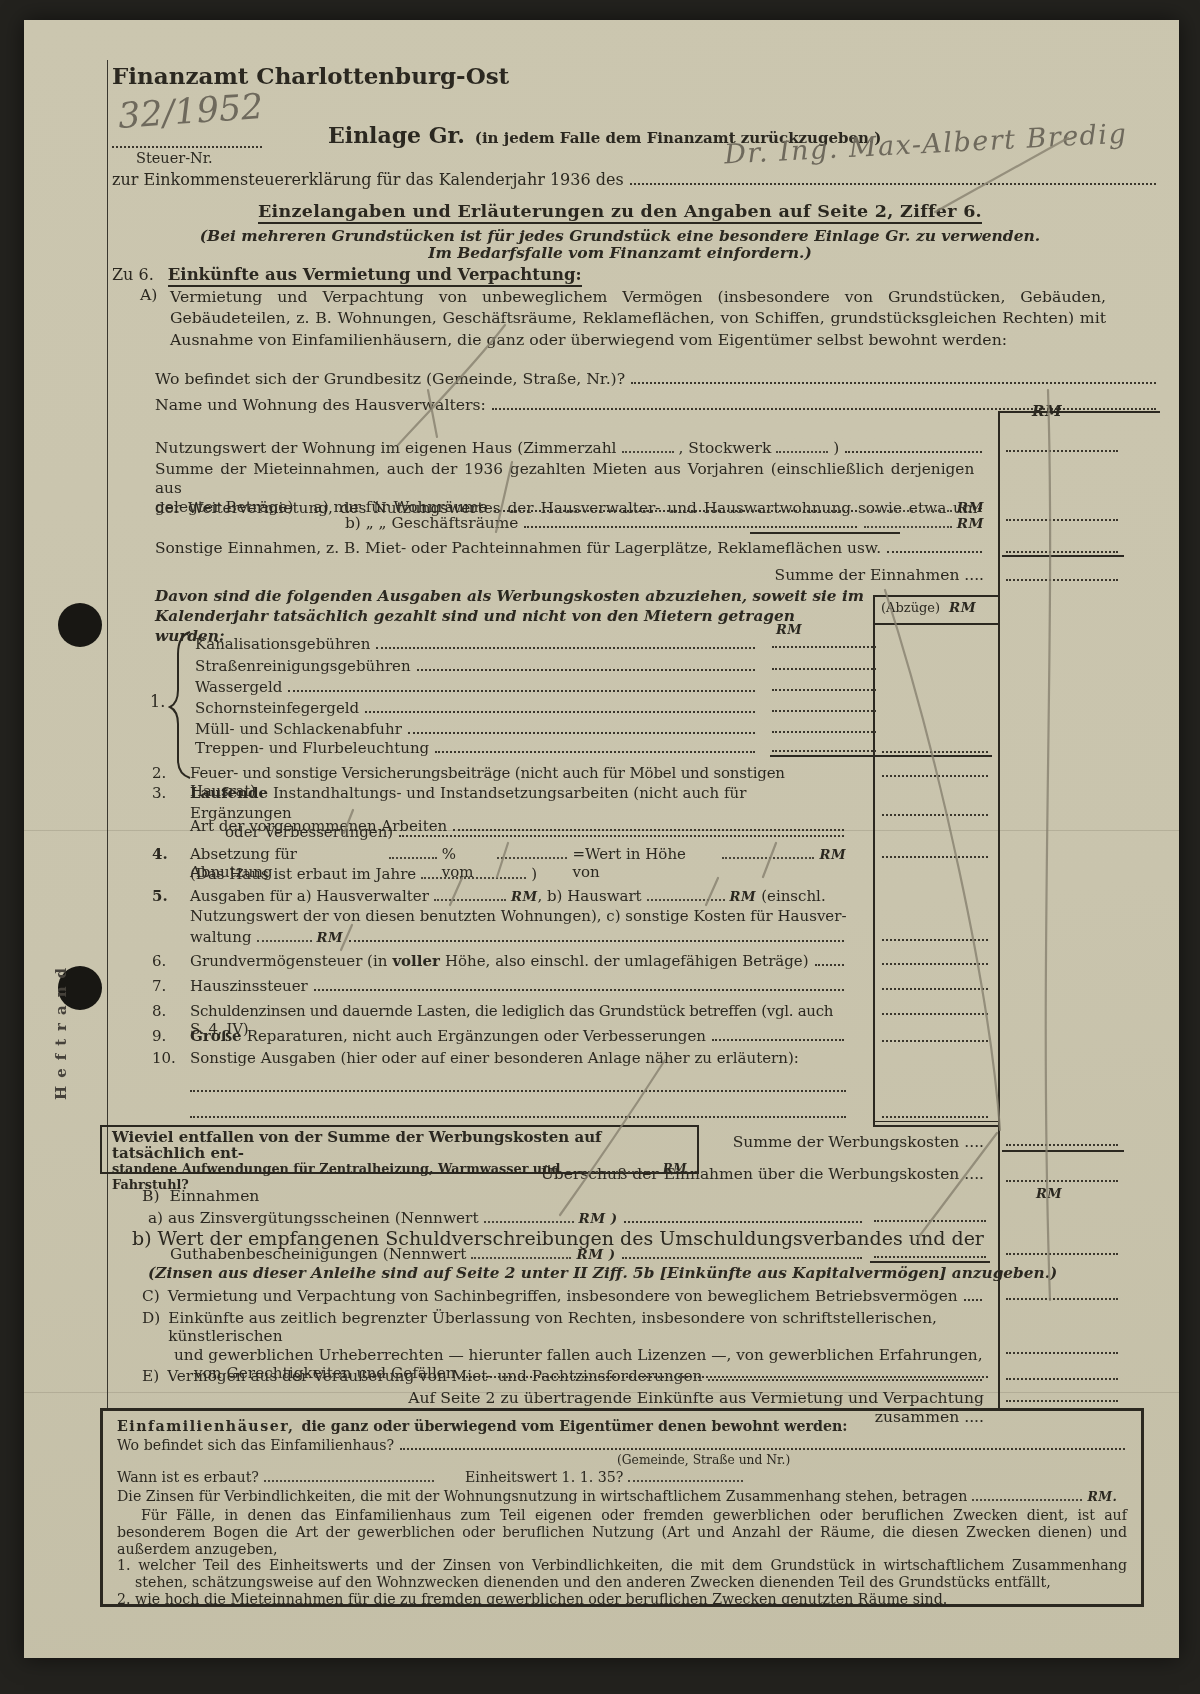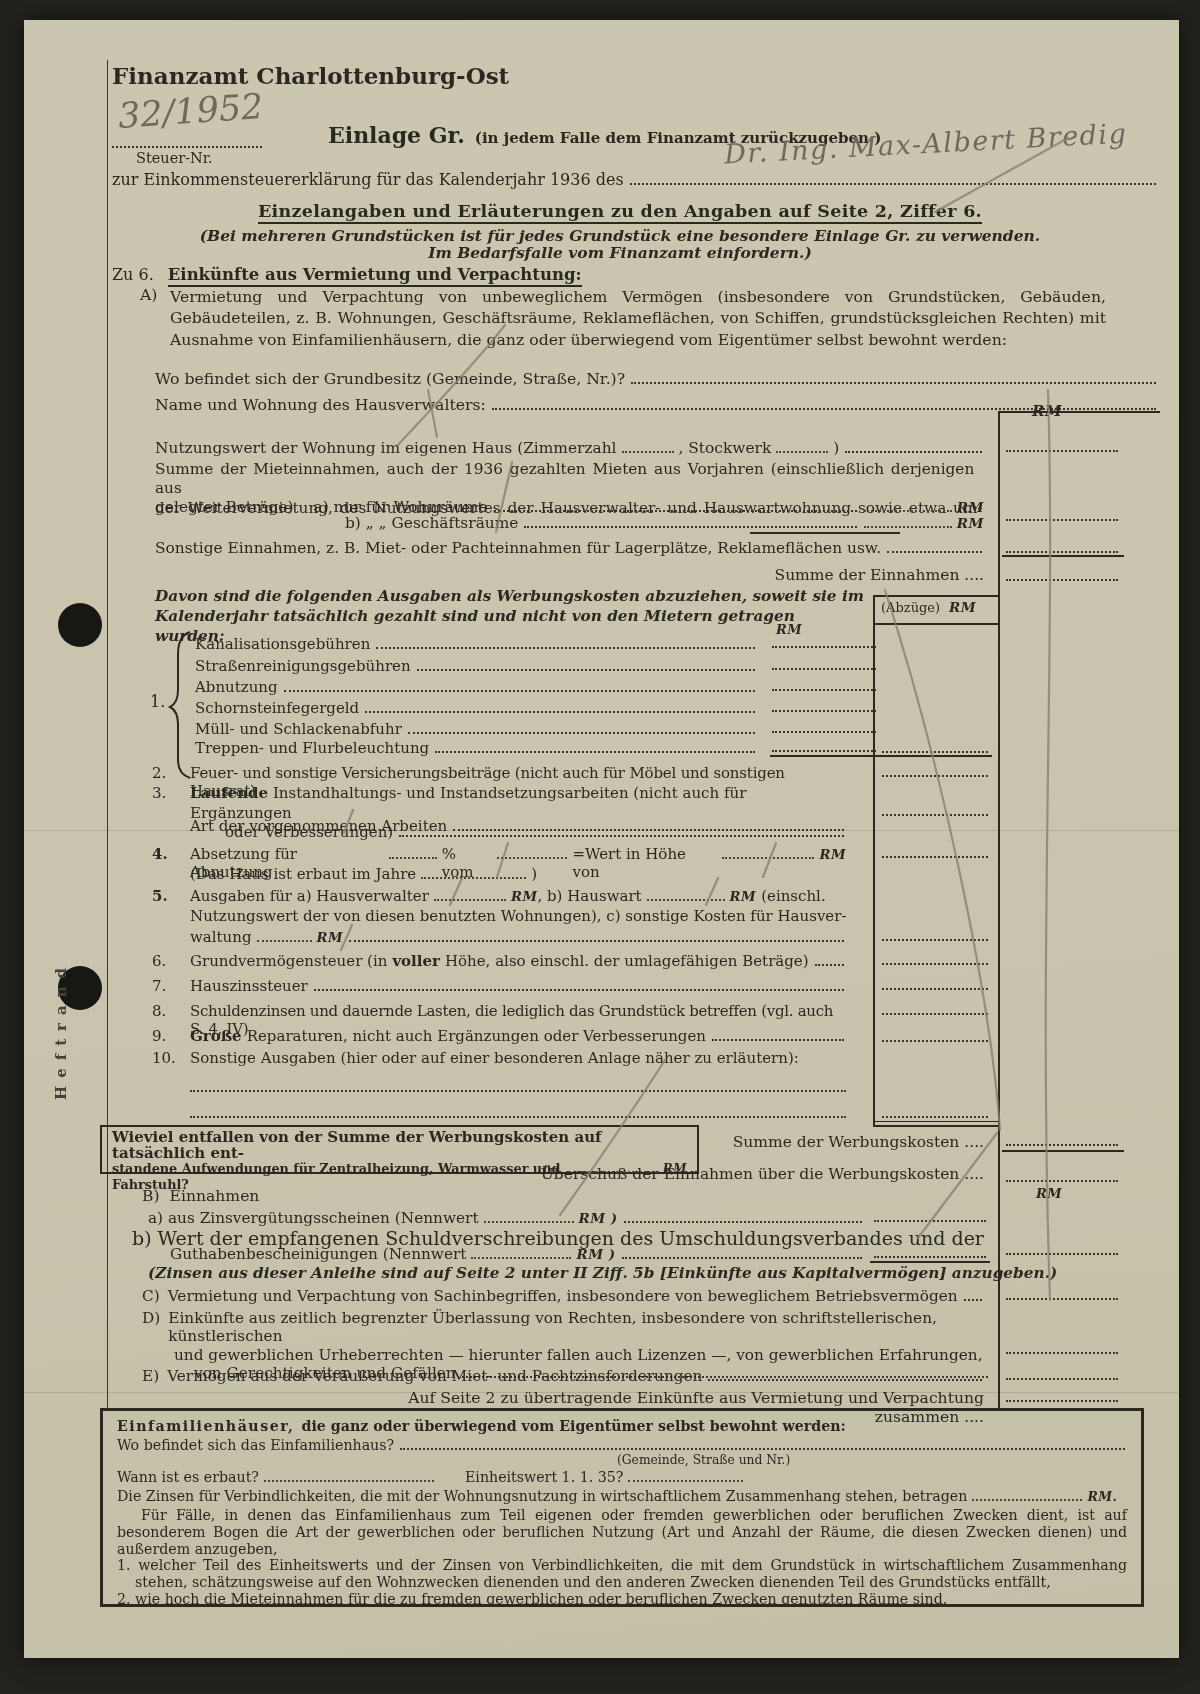--- a/index.html
+++ b/index.html
@@ -132,21 +132,21 @@
   <div class="abs" style="left:126px;top:672px;font-size:16px">1.</div>
   <div class="abs row" style="left:171px;top:615px;width:562px;font-size:15px">
       <span>Kanalisationsgebühren</span>
       <span class="lead"></span>
     </div>
   <div class="abs row" style="left:171px;top:637px;width:562px;font-size:15px">
       <span>Straßenreinigungsgebühren</span>
       <span class="lead"></span>
     </div>
   <div class="abs row" style="left:171px;top:658px;width:562px;font-size:15px">
-      <span>Abnutzung</span>
+      <span>Wassergeld</span>
       <span class="lead"></span>
     </div>
   <div class="abs row" style="left:171px;top:679px;width:562px;font-size:15px">
       <span>Schornsteinfegergeld</span>
       <span class="lead"></span>
     </div>
   <div class="abs row" style="left:171px;top:700px;width:562px;font-size:15px">
       <span>Müll- und Schlackenabfuhr</span>
       <span class="lead"></span>
     </div>
@@ -284,21 +284,21 @@
   <div class="abs row" style="left:118px;top:1347px;width:842px;font-size:15.3px">
     <span style="margin-right:8px">E)</span>
     <span>Vermögen aus der Veräußerung von Miet- und Pachtzinsforderungen</span>
     <span class="lead"></span>
   </div>
   <div class="abs" style="left:300px;top:1369px;width:660px;text-align:right;font-size:15.6px">Auf Seite 2 zu übertragende Einkünfte aus Vermietung und Verpachtung zusammen ....</div>
 
   <div class="abs" style="left:76px;top:1388px;width:1044px;height:199px;border:3px solid #2b2820;box-sizing:border-box;padding:7px 14px 0 14px;font-size:14.2px;line-height:16.8px">
     <div class="row">
       <span class="b" style="letter-spacing:1.5px">Einfamilienhäuser,</span>
-      <span class="b" style="margin-left:7px">die ganz oder überwiegend vom Eigentümer selbst bewohnt werden:</span>
+      <span class="b" style="margin-left:7px">die ganz oder überwiegend vom Eigentümer denen bewohnt werden:</span>
     </div>
     <div class="row" style="margin-top:2px">
       <span>Wo befindet sich das Einfamilienhaus?</span>
       <span class="lead"></span>
     </div>
     <div style="margin-left:500px;font-size:12.3px;margin-top:-2px">(Gemeinde, Straße und Nr.)</div>
     <div class="row" style="width:780px;margin-top:0">
       <span>Wann ist es erbaut?</span>
       <span class="blank" style="width:170px"></span>
       <span style="margin-left:26px">Einheitswert 1. 1. 35?</span>

